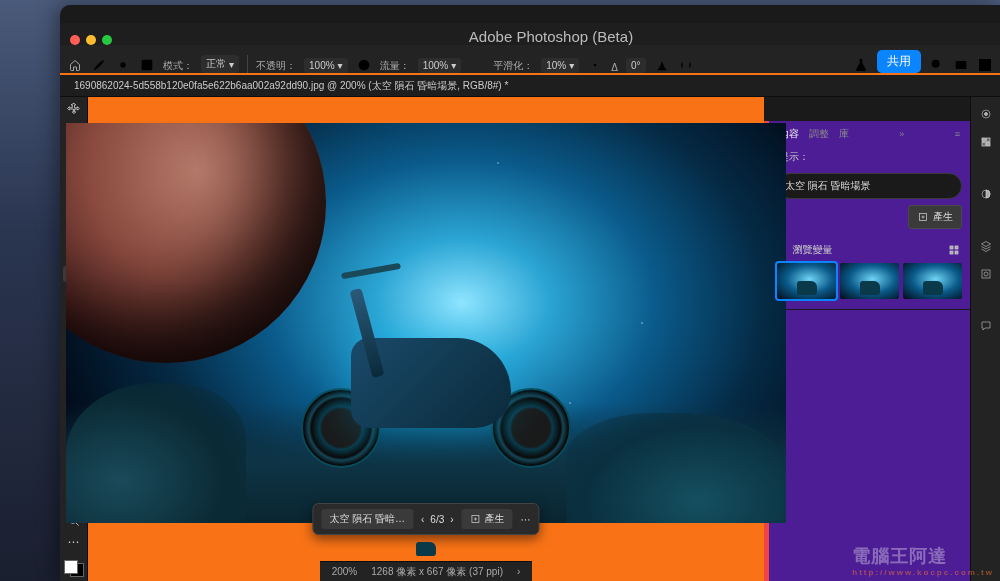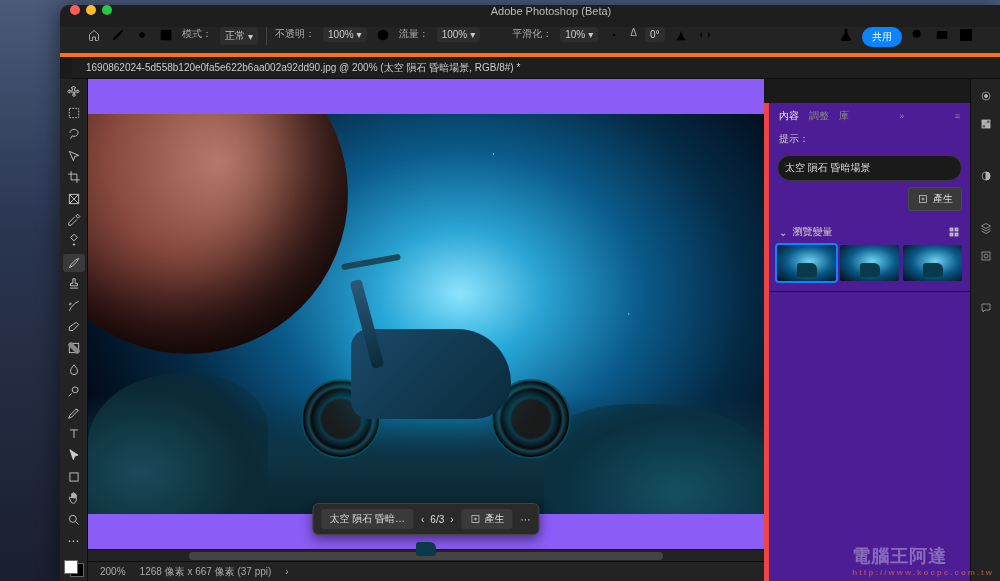--- a/index.html
+++ b/index.html
@@ -1,48 +1,48 @@
 <!DOCTYPE html>
 <html><head>
 <meta charset="utf-8">
 <style>
 * { box-sizing: border-box; margin: 0; padding: 0; font-family: -apple-system, "Helvetica Neue", Arial, sans-serif; }
 body { width: 1000px; height: 581px; overflow: hidden; background: linear-gradient(180deg,#4a5a7a 0%,#2a3550 40%,#1a1f2f 100%); position: relative; }
 .app { position: absolute; top: 5px; left: 60px; right: 0; bottom: 0; background: #1a1a1a; border-radius: 10px 0 0 0; overflow: hidden; display: flex; flex-direction: column; box-shadow: -4px 0 20px rgba(0,0,0,.4); }
 
 
-.titlebar { height: 22px; display:flex; align-items:flex-start; padding:0 10px; background:#1e1e1e; font-size:11px; color:#ccc; }
+.titlebar { height: 22px; display:flex; align-items:flex-end; padding:0 10px; background:#1e1e1e; font-size:15px; color:#ccc;margin-top:18px; }
 .traffic { display:flex; gap:6px; }
 .dot { width:10px; height:10px; border-radius:50%; }
 .dot.r{background:#ff5f57}.dot.y{background:#febc2e}.dot.g{background:#28c840}
 .titlebar .title { flex:1; text-align:center; color:#bbb; }
 
 
-.optbar { height:30px; background:#232323; display:flex; align-items:flex-start; gap:8px; padding:0 26px; font-size:10px; color:#ccc; border-bottom:4px solid #f97316; }
+.optbar { height:30px; background:#232323; display:flex; align-items:flex-end; gap:8px; padding:0 7px; font-size:10px; color:#ccc; border-bottom:2px solid #f97316; }
 .optbar .ico { width:16px; height:16px; display:inline-flex; align-items:center; justify-content:center; }
 .optbar .dd { display:flex; align-items:center; gap:3px; background:#2d2d2d; padding:2px 5px; border-radius:3px; }
 .optbar .lbl { color:#aaa; }
 .optbar .sep{ width:1px; height:18px; background:#444; }
 .optbar .spacer{flex:1}
-.share-btn { background:#0a84ff; color:#fff; padding:3px 10px; border-radius:10px; font-size:10px; }
-
-
-.doctab { height:22px; background:#1e1e1e; display:flex; align-items:center; padding:0 14px; font-size:10px; color:#ccc; border-bottom:1px solid #0d0d0d;margin-left:12px; }
+.share-btn { background:#0a84ff; color:#fff; padding:3px 10px; border-radius:5px; font-size:12px; }
+
+
+.doctab { height:22px; background:#1e1e1e; display:flex; align-items:center; padding:0 14px; font-size:10px; color:#ccc; border-bottom:1px solid #0d0d0d; }
 
 
 .main { flex:1; display:flex; min-height:0; }
 .tools { width:28px; background:#232323; display:flex; flex-direction:column; align-items:center; padding:4px 0; gap:4px; border-right:1px solid #0d0d0d; }
 .tool { width:22px; height:20px; display:flex; align-items:center; justify-content:center; color:#ccc; font-size:12px; border-radius:3px; cursor:pointer; }
 .tool.active{ background:#3a3a3a; }
 .tool svg{width:14px;height:14px;stroke:#ccc;fill:none;stroke-width:1.5}
 .swatch { width:20px; height:20px; position:relative; margin-top:6px; }
 .swatch .fg{position:absolute;top:0;left:0;width:14px;height:14px;background:#fff;border:1px solid #666}
 .swatch .bg{position:absolute;bottom:0;right:0;width:14px;height:14px;background:#000;border:1px solid #666}
 
-.canvas-area { flex:1; display:flex; flex-direction:column; background:#8b5cf6; min-width:0; }
+.canvas-area { flex:1; display:flex; flex-direction:column; background:#f97316; min-width:0;align-items:center; }
 .canvas-scroll { flex:1; display:flex; align-items:center; justify-content:center; overflow:hidden; position:relative; }
 .artwork { width:720px; height:400px; background: radial-gradient(ellipse 60% 80% at 55% 45%, #8fe5ff 0%, #2ba5d4 20%, #0a5a8a 45%, #052a45 70%, #010815 100%); position:relative; overflow:hidden; }
 .planet { position:absolute; top:-80px; left:-60px; width:320px; height:320px; border-radius:50%; background: radial-gradient(circle at 60% 40%, #b57a6a 0%, #8a4a3f 40%, #3a1515 80%, #0a0505 100%); box-shadow: inset -40px -40px 80px rgba(0,0,0,.8); }
 .rocks { position:absolute; bottom:0; left:0; right:0; height:120px; background: linear-gradient(0deg, #0a2530 0%, #0e3445 50%, transparent 100%); }
 .rocks::before{content:"";position:absolute;bottom:0;left:0;width:180px;height:140px;background:radial-gradient(ellipse at 30% 70%,#1a4a5a 0%,#0a2a35 60%,transparent 100%);border-radius:50% 40% 0 0;}
 .rocks::after{content:"";position:absolute;bottom:0;right:0;width:220px;height:110px;background:radial-gradient(ellipse at 60% 80%,#155060 0%,#0a3040 60%,transparent 100%);border-radius:40% 50% 0 0;}
 .scooter { position:absolute; bottom:55px; left:50%; transform:translateX(-45%); width:300px; height:230px; }
 .scooter .body{position:absolute;bottom:40px;left:60px;width:160px;height:90px;background:linear-gradient(135deg,#1a4a6a,#0a2a3a);border-radius:20px 60px 40px 20px;box-shadow:0 0 40px rgba(0,200,255,.3);}
 .scooter .wheel{position:absolute;bottom:0;width:80px;height:80px;border-radius:50%;background:radial-gradient(circle,#1a1a1a 35%,#0a3a4a 40%,#0a0a0a 55%,#154555 60%,#050505 70%);border:2px solid #0a4a5a;}
 .scooter .w1{left:10px}.scooter .w2{right:20px}

